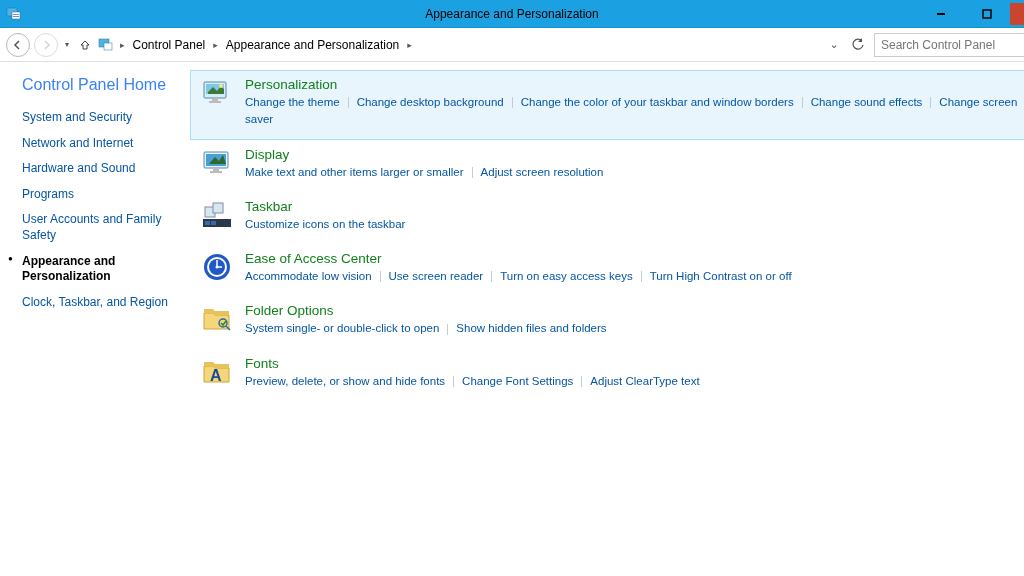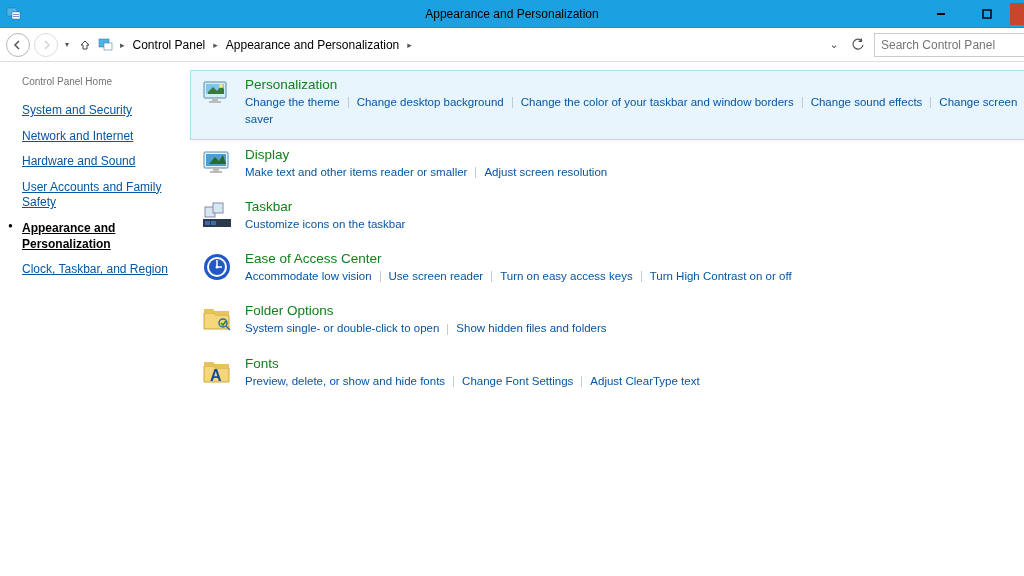--- a/index.html
+++ b/index.html
@@ -25,23 +25,23 @@
     .breadcrumb .crumb { padding: 2px 4px; cursor:pointer; }
     .breadcrumb .caret { font-size:9px; color:#555; padding:0 2px; }
     .addr-right { display:flex; align-items:center; gap:8px; }
     .refresh-btn, .dropdown-caret-btn { width:16px; height:16px; font-size:11px; color:#555; display:flex; align-items:center; justify-content:center; }
     .searchbox { width: 180px; height: 24px; border: 1px solid #ccc; display:flex; align-items:center; padding:0 6px; font-size:12px; color:#888; }
     .searchbox .sinput { flex:1; border:none; outline:none; font-size:12px; }
 
     
     .body { display:flex; height: calc(100% - 62px); }
     .sidebar { width: 190px; padding: 14px 10px 10px 22px; }
-    .sidebar .home { font-size:10px; color:#737373; margin-bottom: 16px; cursor:pointer; }
+    .sidebar .home { font-size:16px; color:#3b82f6; margin-bottom: 16px; cursor:pointer; }
     .sidebar ul { list-style:none; }
-    .sidebar li { font-size:12px; color:#0656a3; margin-bottom: 10px; line-height:1.3; cursor:pointer; position:relative; padding-right:10px;text-decoration:underline;}
+    .sidebar li { font-size:12px; color:#0656a3; margin-bottom: 10px; line-height:1.3; cursor:pointer; position:relative; padding-right:10px;}
     .sidebar li.active { color:#000; font-weight:bold; }
     .sidebar li.active::before { content:"●"; position:absolute; left:-14px; top:0; font-size:8px; color:#000; }
 
     .content { flex:1; padding: 8px 12px 12px 0; overflow:auto; }
     .category { display:flex; gap:12px; padding: 6px 10px 10px 10px; border:1px solid transparent; }
     .category.selected { background: #e8f5fd; border:1px solid #a7dff7; }
     .cat-icon { width:32px; height:32px; flex-shrink:0; display:flex; align-items:center; justify-content:center; }
     .cat-body { flex:1; }
     .cat-title { font-size: 13.5px; color: #13801e; margin-bottom: 2px; cursor:pointer; }
     .cat-links { font-size: 11.5px; color: #0656a3; line-height: 1.5; }
@@ -125,20 +125,21 @@
   </div>
 </div>
 
 <div class="body">
   <div class="sidebar">
     <div class="home">Control Panel Home</div>
     <ul id="sidebar-list">
         <li>System and Security</li>
         <li>Network and Internet</li>
         <li>Hardware and Sound</li>
+        <li>Programs</li>
         <li>User Accounts and Family Safety</li>
         <li class="active">Appearance and Personalization</li>
         <li>Clock, Taskbar, and Region</li>
       </ul>
   </div>
   <div class="content" id="content">
       <div class="category selected">
         <div class="cat-icon">
           <svg width="32" height="32" viewBox="0 0 32 32">
             <rect x="3" y="5" width="22" height="16" rx="1" fill="#d4eef9" stroke="#5a8aa8"></rect>
@@ -159,21 +160,21 @@
           <svg width="32" height="32" viewBox="0 0 32 32">
             <rect x="3" y="5" width="24" height="16" rx="1" fill="#e8f2f8" stroke="#5a8aa8"></rect>
             <rect x="5" y="7" width="20" height="12" fill="#4a9fd6"></rect>
             <polygon points="8,17 14,10 18,14 22,8 25,17" fill="#2a6a2a"></polygon>
             <rect x="12" y="21" width="6" height="3" fill="#bcbcbc"></rect>
             <rect x="9" y="24" width="12" height="2" fill="#bcbcbc"></rect>
           </svg>
         </div>
         <div class="cat-body">
           <div class="cat-title">Display</div>
-          <div class="cat-links"><span class="link">Make text and other items reader or smaller</span><span class="divider"></span><span class="link">Adjust screen resolution</span></div>
+          <div class="cat-links"><span class="link">Make text and other items larger or smaller</span><span class="divider"></span><span class="link">Adjust screen resolution</span></div>
         </div>
       </div>
       <div class="category">
         <div class="cat-icon">
           <svg width="32" height="32" viewBox="0 0 32 32">
             <rect x="2" y="20" width="28" height="8" fill="#2a3a4a"></rect>
             <rect x="4" y="22" width="5" height="4" fill="#3a6aa8"></rect>
             <rect x="10" y="22" width="5" height="4" fill="#3a6aa8"></rect>
             <rect x="4" y="8" width="10" height="10" fill="#d8e8f0" stroke="#88a"></rect>
             <rect x="12" y="4" width="10" height="10" fill="#d8e8f0" stroke="#88a"></rect>

